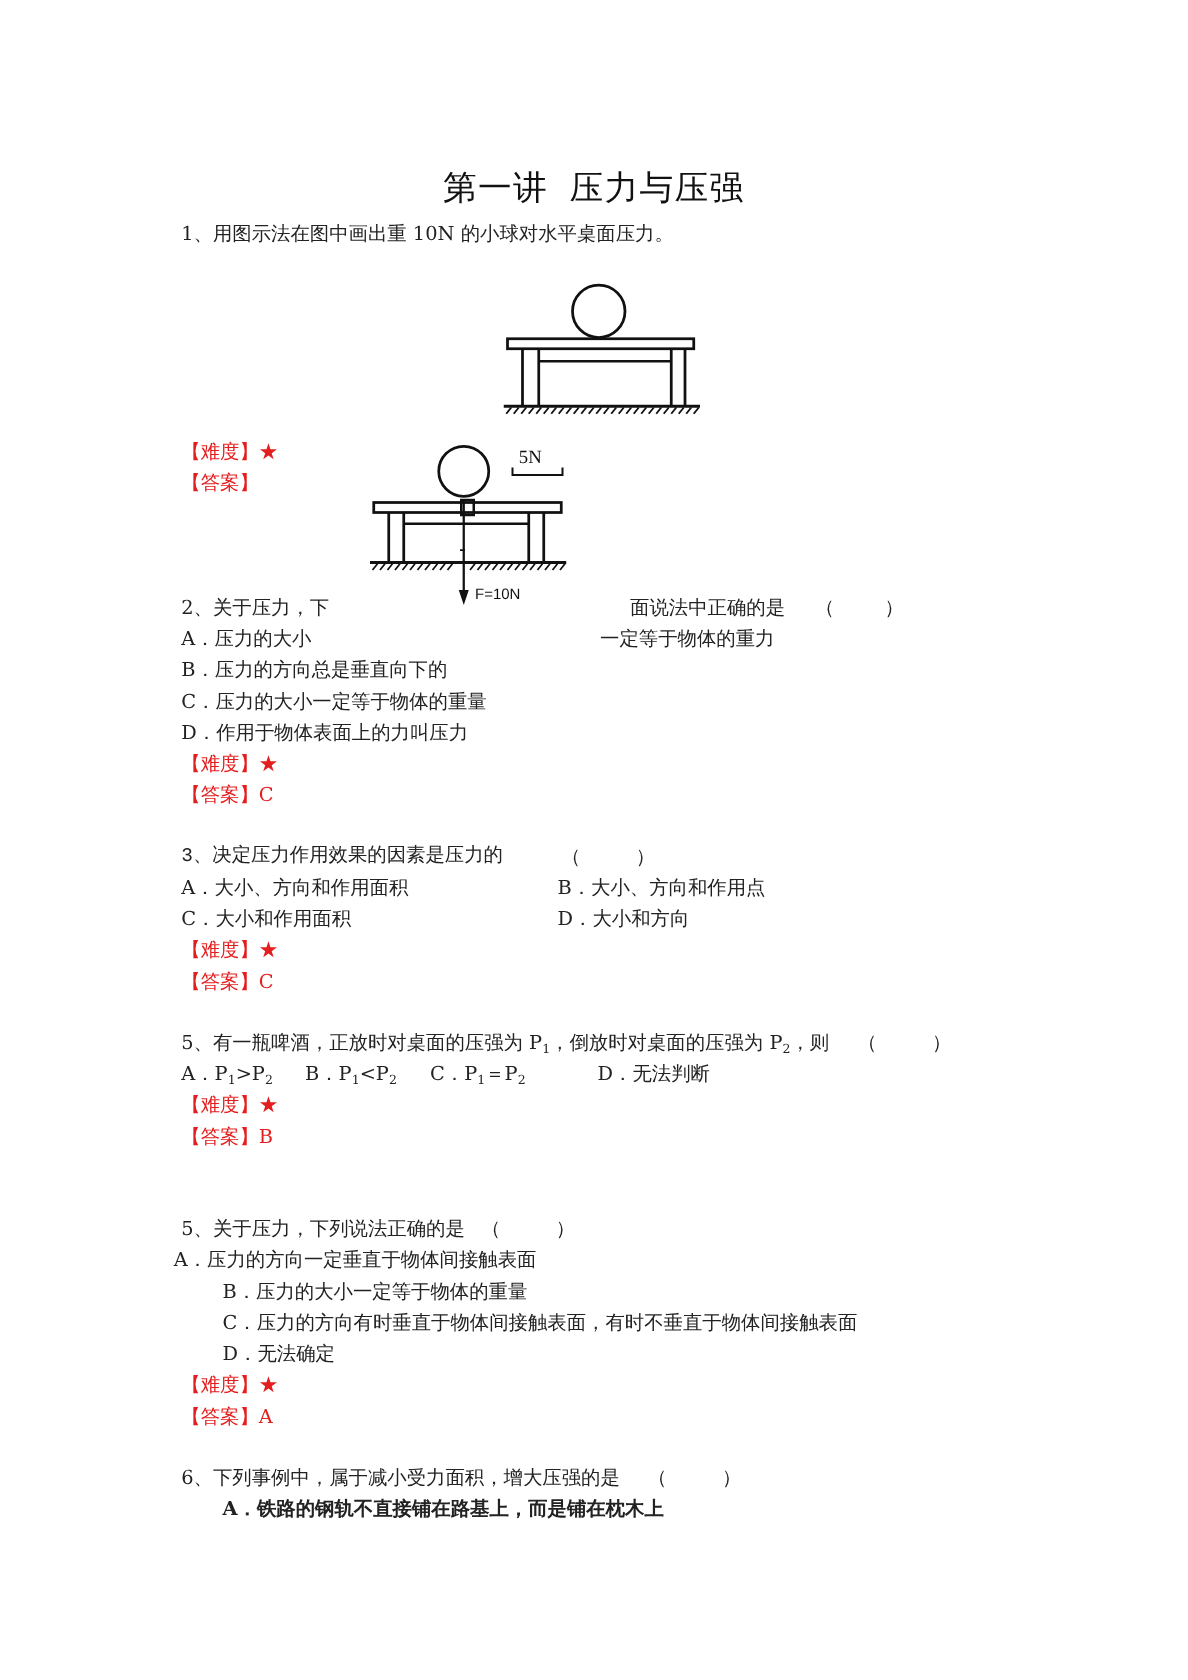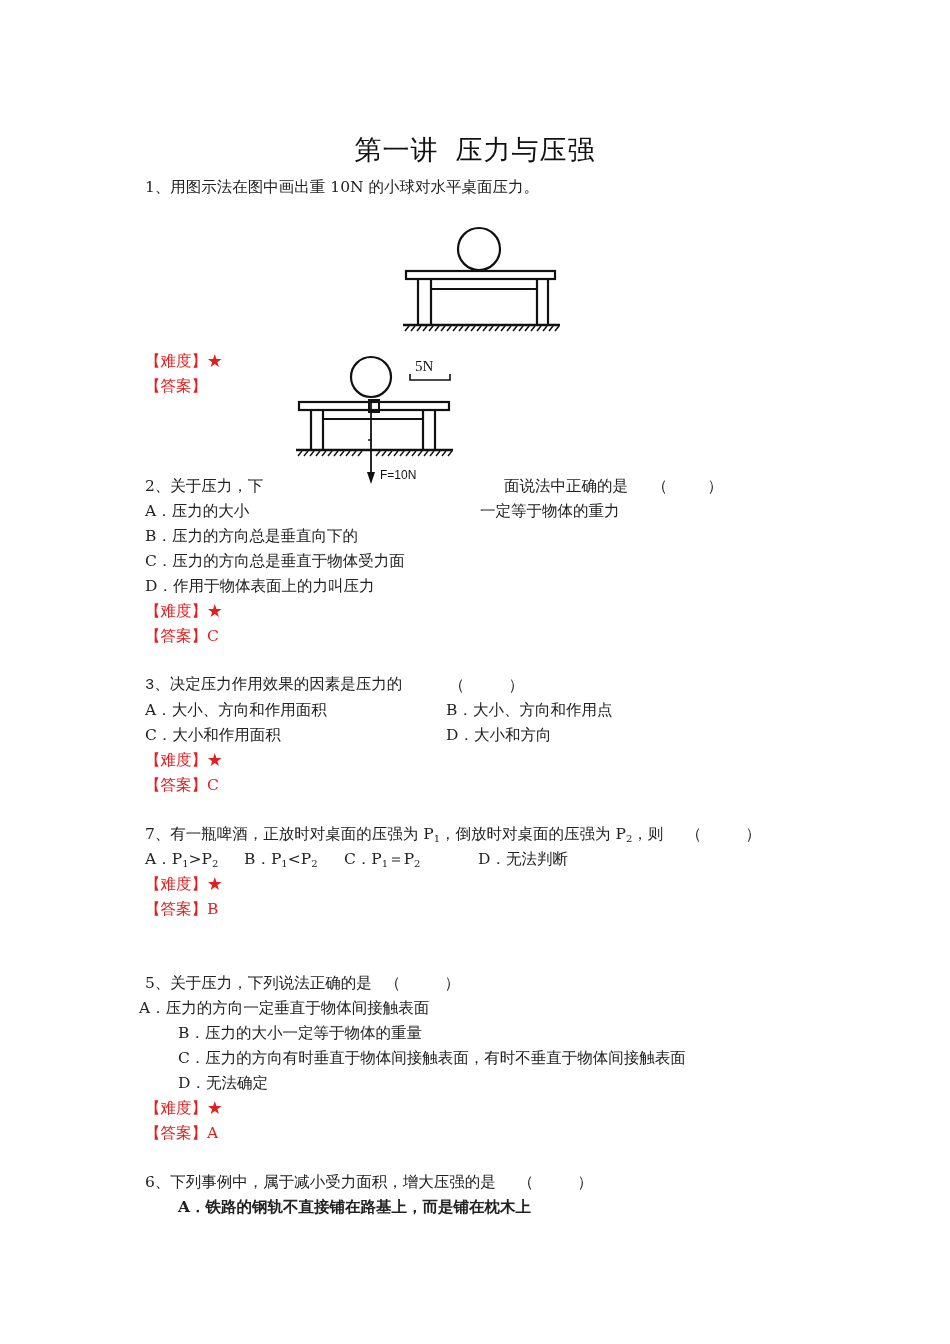--- a/index.html
+++ b/index.html
@@ -115,21 +115,21 @@
 </div>
 
 <div class="abs line" style="left:145px; top:476px;">2、关于压力，下</div>
 <div class="abs line" style="left:480px; top:476px;margin-left:24px;">面说法中正确的是</div>
 <div class="abs line" style="left:652px; top:476px;">
   <span>（</span><span style="display:inline-block; width:40px;"></span><span>）</span>
 </div>
 <div class="abs line" style="left:145px; top:501px;">A．压力的大小</div>
 <div class="abs line" style="left:480px; top:501px;">一定等于物体的重力</div>
 <div class="abs line" style="left:145px; top:526px;">B．压力的方向总是垂直向下的</div>
-<div class="abs line" style="left:145px; top:551px;">C．压力的方向总是垂直于物体受力面</div>
+<div class="abs line" style="left:145px; top:551px;">C．压力的大小一定等于物体的重量</div>
 <div class="abs line" style="left:145px; top:576px;">D．作用于物体表面上的力叫压力</div>
 <div class="abs line red" style="left:145px; top:601px;">
   <span>【难度】</span><span>★</span>
 </div>
 <div class="abs line red" style="left:145px; top:626px;">
   <span>【答案】</span><span>C</span>
 </div>
 
 <div class="abs line" style="left:145px; top:675px;font-family:Liberation Mono, monospace;">3、决定压力作用效果的因素是压力的</div>
 <div class="abs line" style="left:449px; top:675px;">
@@ -140,21 +140,21 @@
 <div class="abs line" style="left:145px; top:725px;">C．大小和作用面积</div>
 <div class="abs line" style="left:446px; top:725px;">D．大小和方向</div>
 <div class="abs line red" style="left:145px; top:750px;">
   <span>【难度】</span><span>★</span>
 </div>
 <div class="abs line red" style="left:145px; top:775px;">
   <span>【答案】</span><span>C</span>
 </div>
 
 <div class="abs line" style="left:145px; top:824px;">
-  <span>7、有一瓶啤酒，正放时对桌面的压强为 P</span><sub>1</sub><span>，倒放时对桌面的压强为 P</span><sub>2</sub><span>，则</span>
+  <span>5、有一瓶啤酒，正放时对桌面的压强为 P</span><sub>1</sub><span>，倒放时对桌面的压强为 P</span><sub>2</sub><span>，则</span>
 </div>
 <div class="abs line" style="left:686px; top:824px;">
   <span>（</span><span style="display:inline-block; width:44px;"></span><span>）</span>
 </div>
 <div class="abs line" style="left:145px; top:849px;text-align:center;">
   <span>A．P</span><sub>1</sub><span>&gt;P</span><sub>2</sub>
 </div>
 <div class="abs line" style="left:244px; top:849px;">
   <span>B．P</span><sub>1</sub><span>&lt;P</span><sub>2</sub>
 </div>

